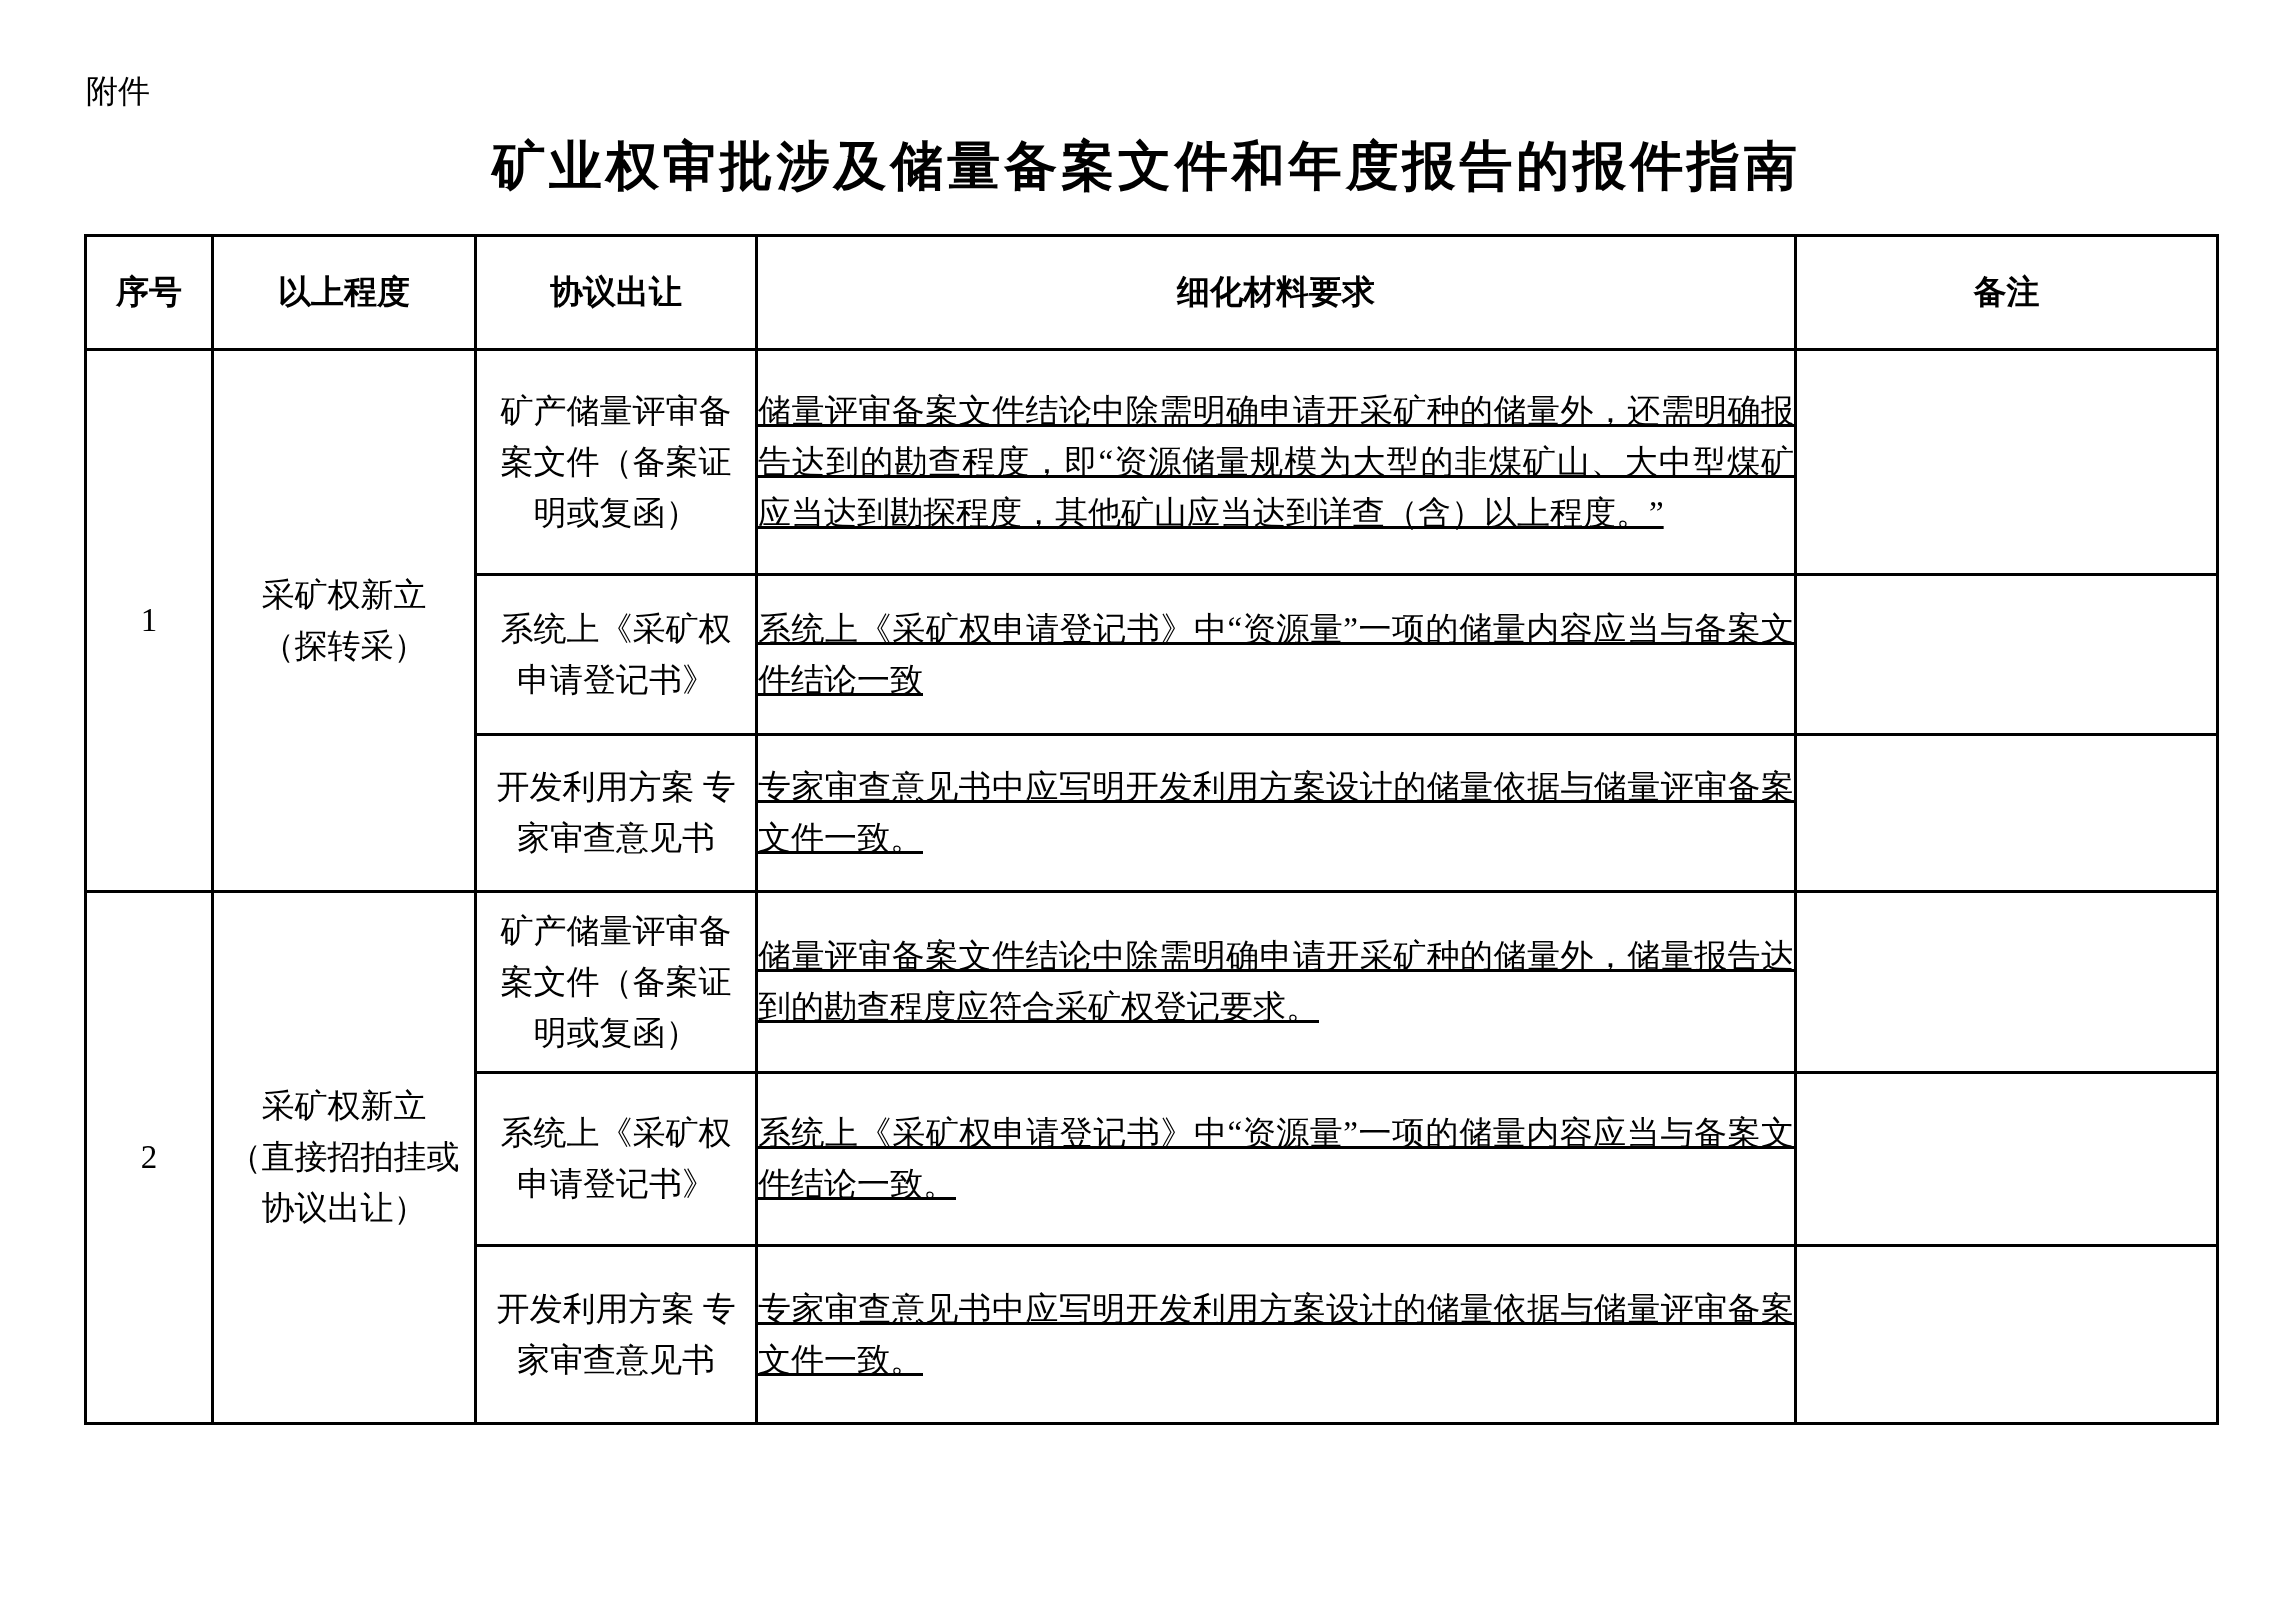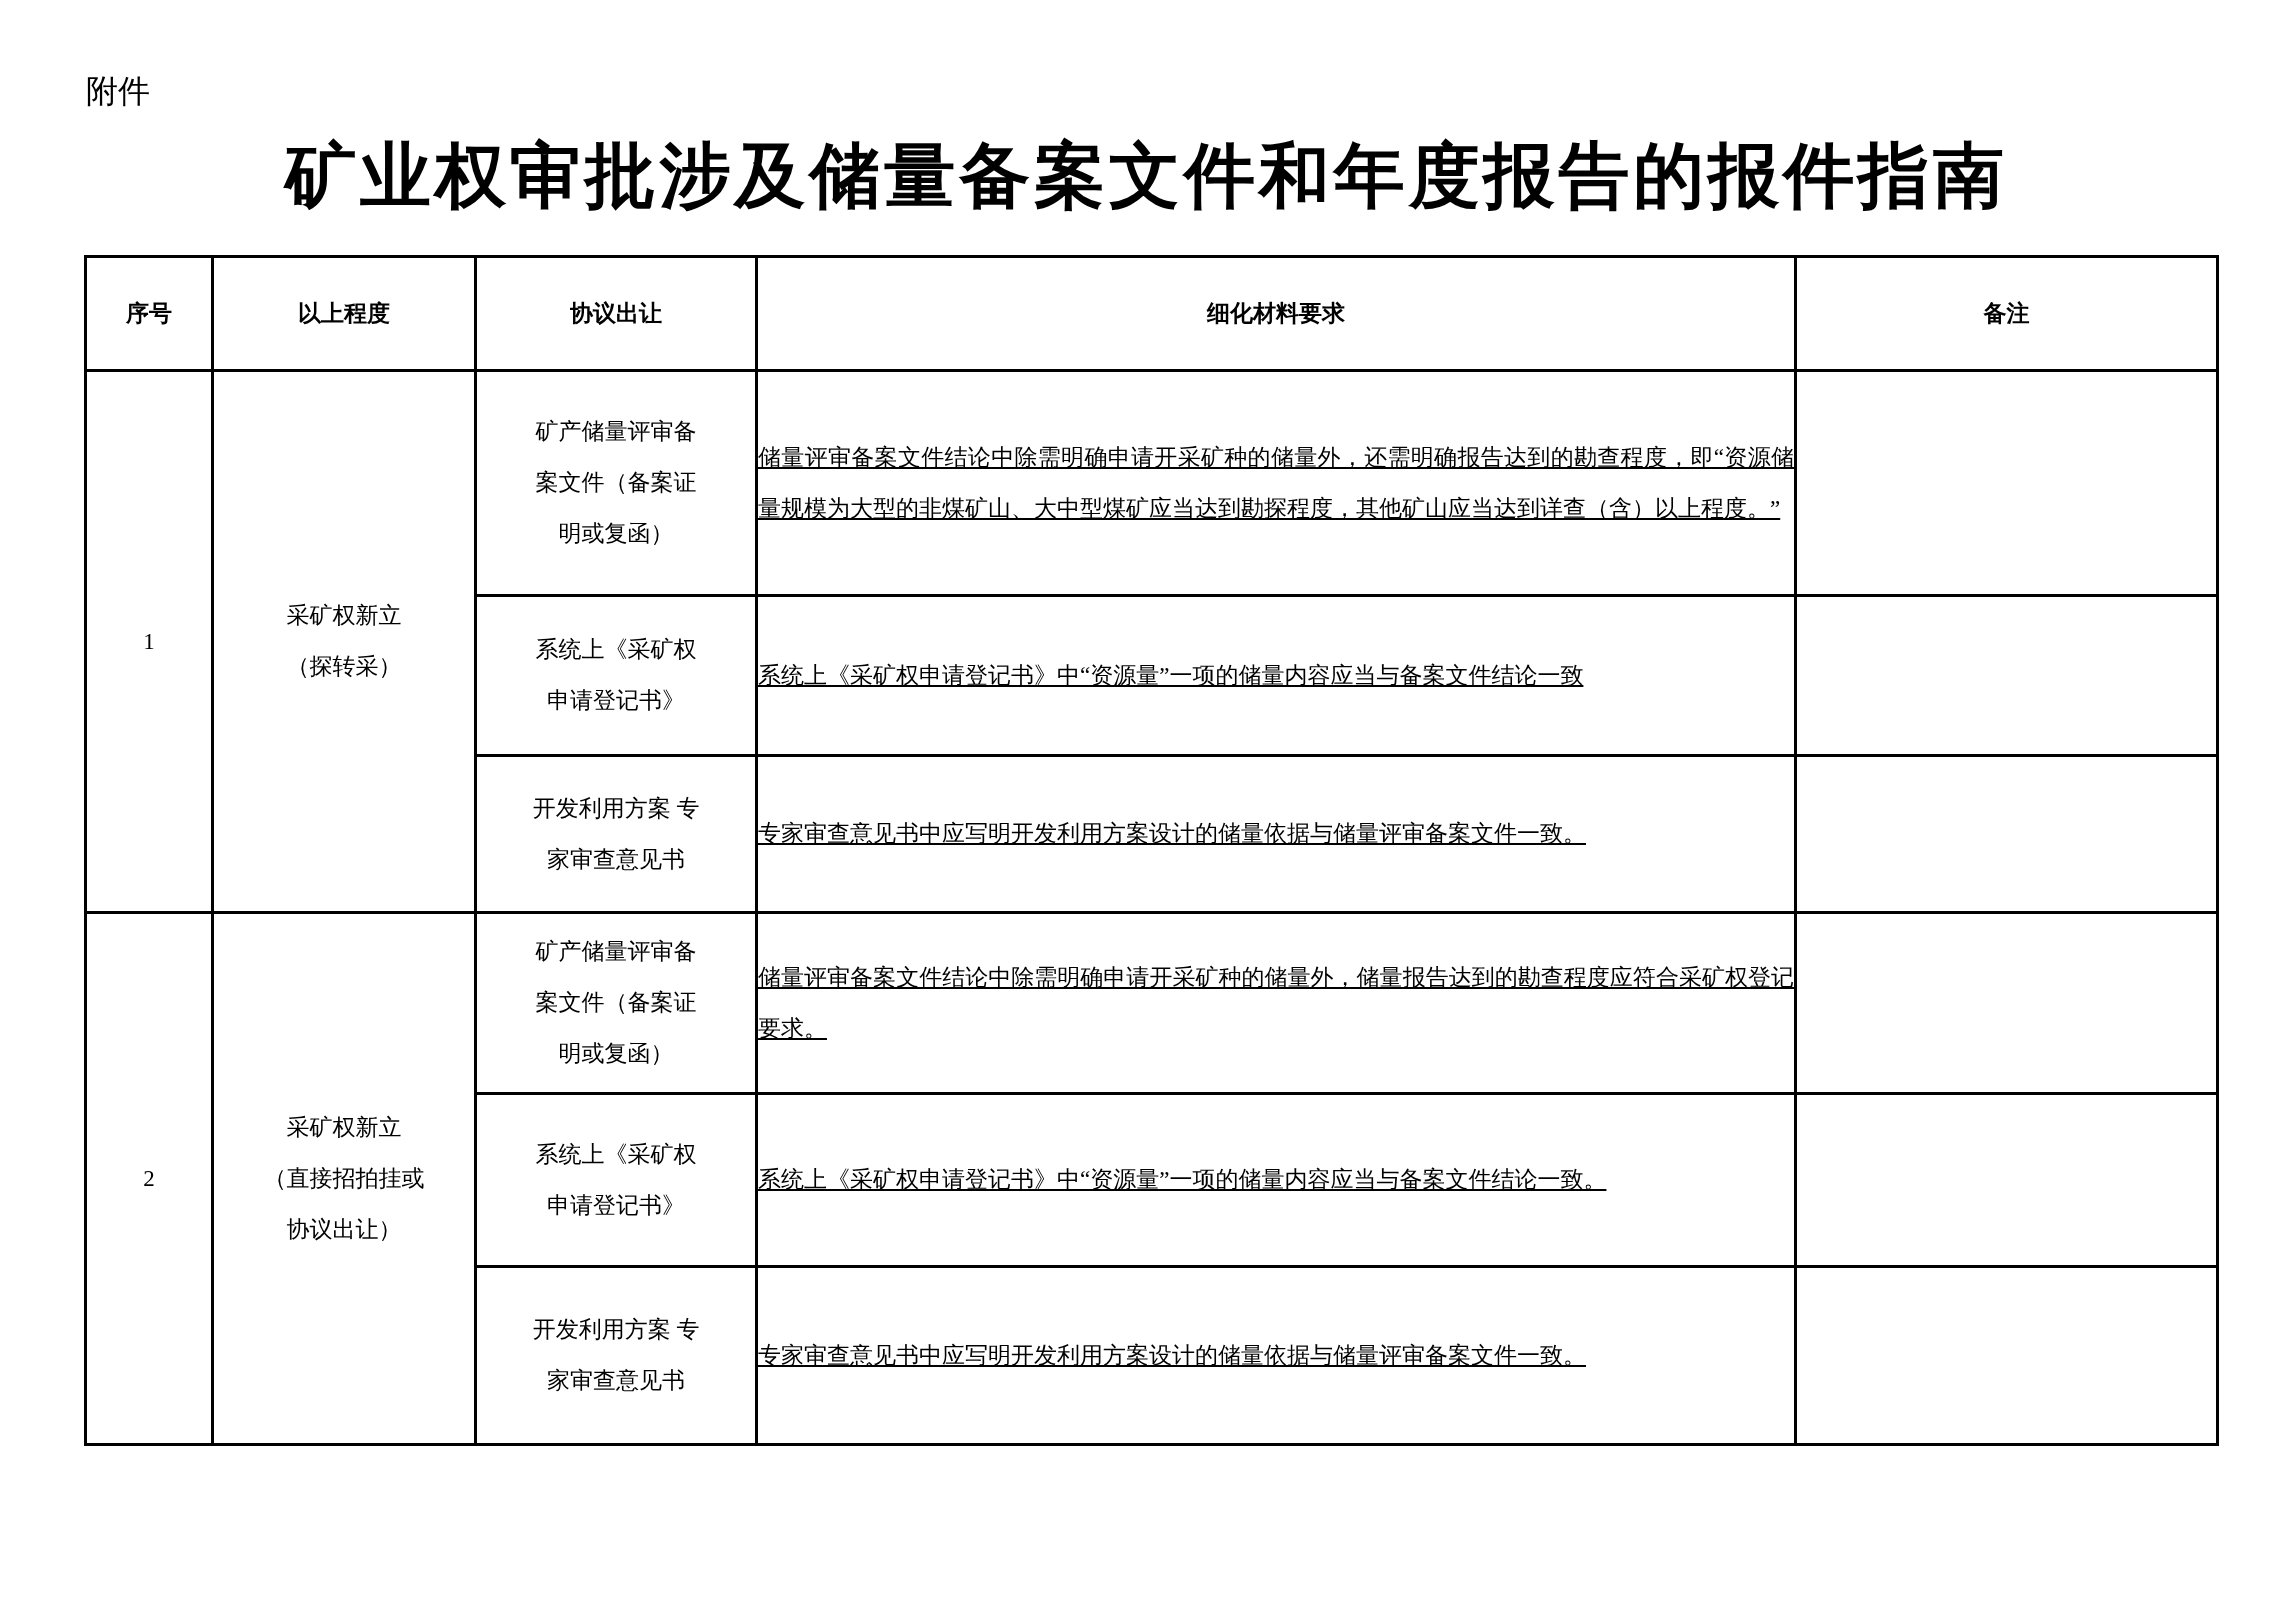--- a/index.html
+++ b/index.html
@@ -17,40 +17,40 @@
     overflow: hidden;
   }
   .attachment {
     margin: 71px 0 0 86px;
     font-size: 32px;
     line-height: 1.3;
   }
   .doc-title {
     margin-top: 23.5px;
     text-align: center;
-    font-size: 71px;
+    font-size: 53px;
     font-weight: bold;
     letter-spacing: 3.9px;
     line-height: 1.15;
   }
   table.guide {
     margin: 37px 0 0 84px;
     border-collapse: collapse;
     table-layout: fixed;
     width: 2133px;
   }
   table.guide col.c-no   { width: 127px; }
   table.guide col.c-name { width: 263px; }
   table.guide col.c-mat  { width: 281px; }
   table.guide col.c-req  { width: 1039px; }
   table.guide col.c-note { width: 422px; }
   table.guide th, table.guide td {
     border: 3.9px solid #000000;
     vertical-align: middle;
-    font-size: 23px;
+    font-size: 33px;
     line-height: 51px;
     padding: 0;
     overflow: hidden;
   }
   table.guide th {
     font-weight: bold;
     text-align: center;
   }
   tr.row-head { height: 114px; }
   tr.r1a { height: 225px; }

